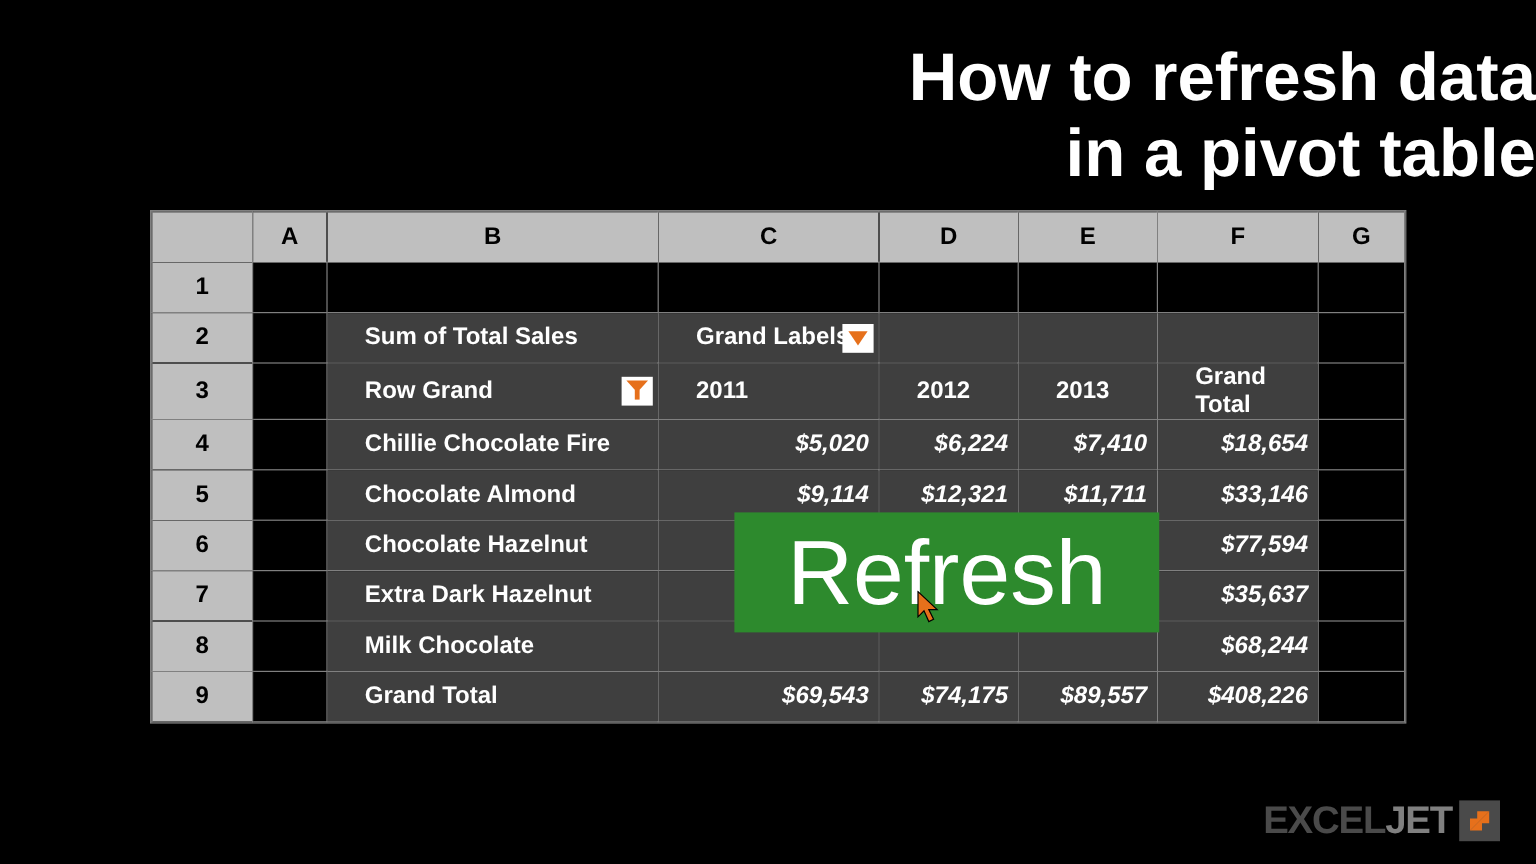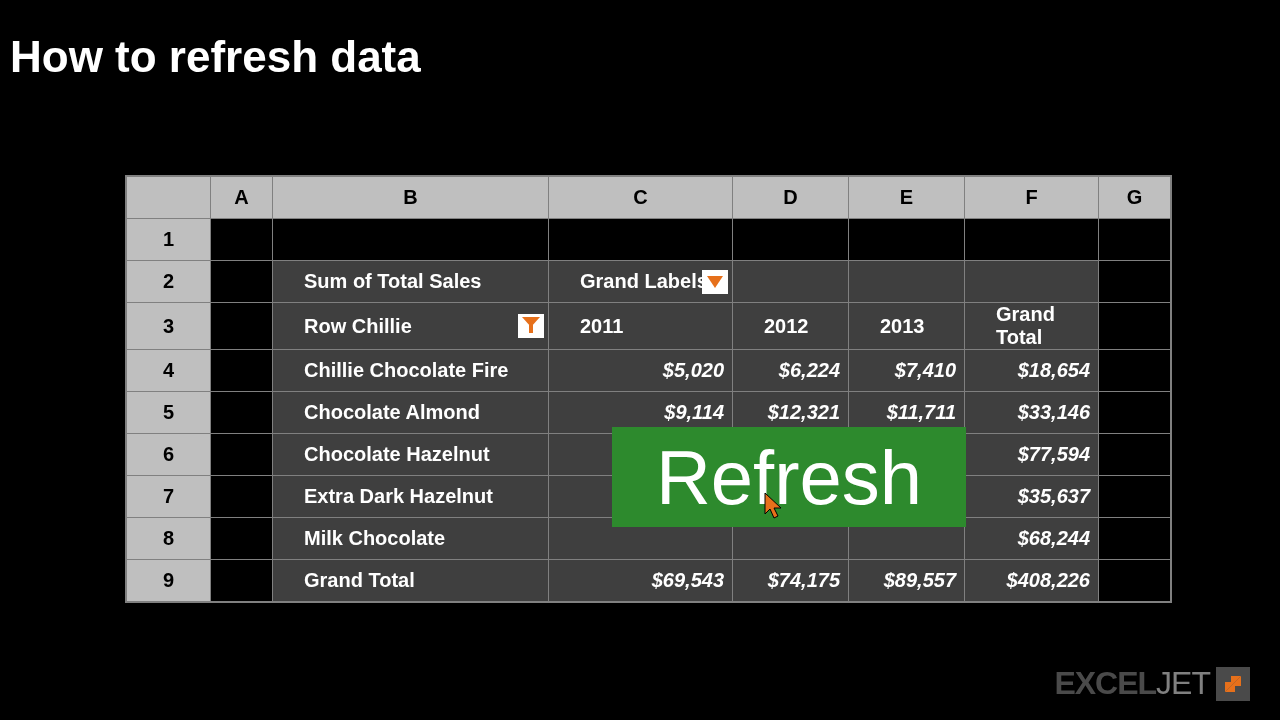--- a/index.html
+++ b/index.html
@@ -6,22 +6,22 @@
   body {
     width: 1280px;
     height: 720px;
     background: #000;
     font-family: "Segoe UI", Arial, sans-serif;
     color: #fff;
     position: relative;
     overflow: hidden;
   }
   .title {
-    text-align: left;
-    font-size: 44px;
+    text-align: right;
+    font-size: 56px;
     font-weight: 700;
     line-height: 1.15;
     padding-top: 32px;
     margin-left: 10px;
   }
   .sheet {
     position: absolute;
     left: 125px;
     top: 175px;
     border: 1px solid #808080;
@@ -125,34 +125,35 @@
     display: flex;
     align-items: center;
     gap: 6px;
   }
   .logo-text {
     font-size: 32px;
     font-weight: 800;
     color: #4a4a4a;
     letter-spacing: -1px;
   }
-  .logo-text .light { color: #808080; font-weight: 400; }
+  .logo-text .light { color: #808080; font-weight: 700; }
   .logo-icon {
     width: 34px; height: 34px;
     background: #4a4a4a;
     display: flex;
     align-items: center;
     justify-content: center;
   }
 </style>
 </head>
 <body>
 
 <div class="title">
   <span>How to refresh data</span><br>
+  <span>in a pivot table</span>
 </div>
 
 <div class="sheet">
 <table>
   <tbody>
         <tr>
     <th class="hdr col-rownum"></th>
     <th class="hdr col-A">A</th>
     <th class="hdr col-B">B</th>
     <th class="hdr col-C">C</th>
@@ -186,21 +187,21 @@
     <td class="dark"></td>
     <td class="dark"></td>
     <td class="dark"></td>
     <td></td>
   </tr>
 
   <tr>
     <td class="rownum">3</td>
     <td></td>
     <td class="dark left">
-      <span>Row Chillie</span>
+      <span>Row Grand</span>
       <span class="filter-btn">
         <span class="funnel"></span>
       </span>
     </td>
     <td class="dark left">2011</td>
     <td class="dark left">2012</td>
     <td class="dark left">2013</td>
     <td class="dark left">Grand Total</td>
     <td></td>
   </tr>

